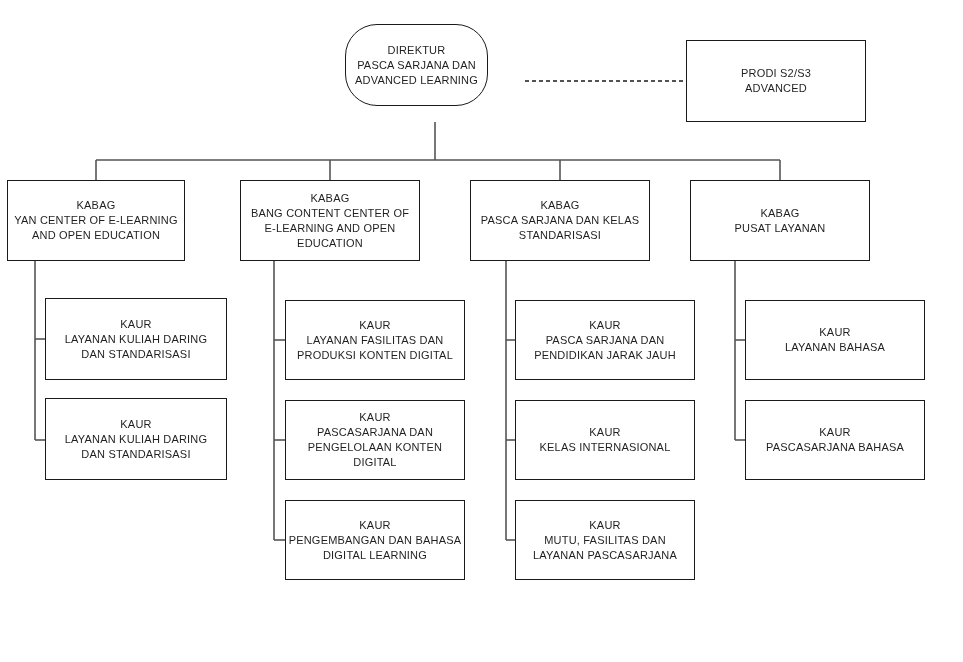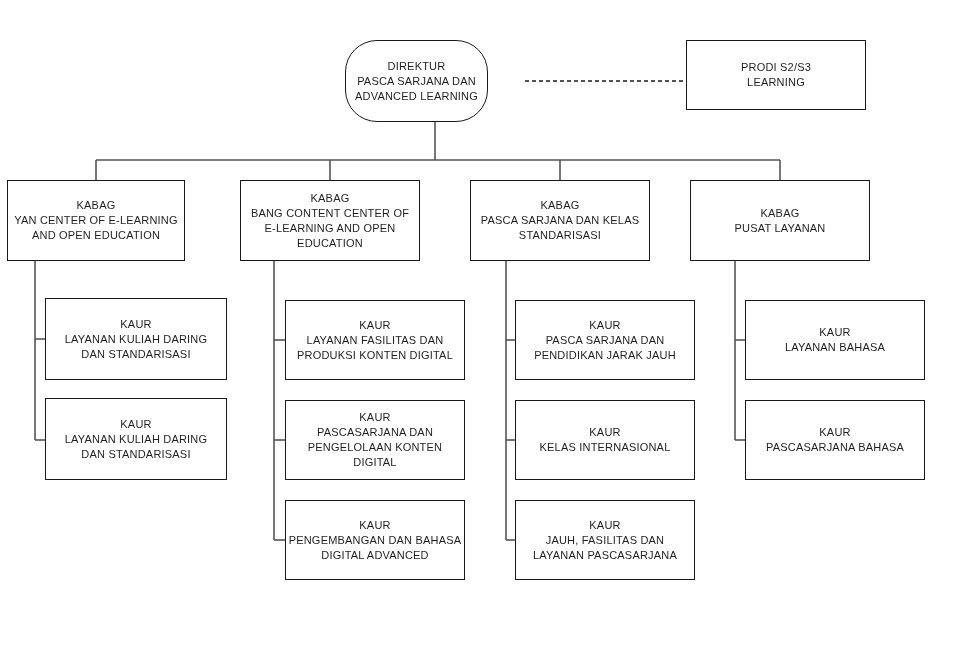--- a/index.html
+++ b/index.html
@@ -31,22 +31,22 @@
     padding:2px 4px;
     z-index:2;
   }
   .box-line{white-space:nowrap;}
   .box-line .it{}
   #conn-svg{position:absolute;left:0;top:0;z-index:1;}
   .conn{stroke:var(--conn);stroke-width:1.6;fill:none;}
   .conn-dashed{stroke:var(--box-border);stroke-width:1.6;fill:none;stroke-dasharray:4 3;}
 
   
-  #n-direktur{left:345px;top:40px;width:143px;height:82px;border-radius:32px;}
-  #n-prodi{left:686px;top:40px;width:180px;height:70px;}
+  #n-direktur{left:345px;top:24px;width:143px;height:82px;border-radius:32px;}
+  #n-prodi{left:686px;top:40px;width:180px;height:82px;}
   #n-kabag-yan{left:7px;top:180px;width:178px;height:81px;}
   #n-kabag-bang{left:240px;top:180px;width:180px;height:81px;}
   #n-kabag-pasca{left:470px;top:180px;width:180px;height:81px;}
   #n-kabag-pusat{left:690px;top:180px;width:180px;height:81px;}
   #n-kaur-daring-1{left:45px;top:298px;width:182px;height:82px;}
   #n-kaur-daring-2{left:45px;top:398px;width:182px;height:82px;}
   #n-kaur-fasilitas{left:285px;top:300px;width:180px;height:80px;}
   #n-kaur-pemanfaatan{left:285px;top:400px;width:180px;height:80px;}
   #n-kaur-riset{left:285px;top:500px;width:180px;height:80px;}
   #n-kaur-pjj{left:515px;top:300px;width:180px;height:80px;}
@@ -90,21 +90,21 @@
     <line class="conn" x1="735" y1="440" x2="746" y2="440"></line>
   </svg>
 
   <div class="org-box" id="n-direktur">
       <div class="box-line"><span>DIREKTUR</span></div>
       <div class="box-line"><span>PASCA SARJANA DAN</span></div>
       <div class="box-line"><span class="it">ADVANCED LEARNING</span></div>
     </div>
   <div class="org-box" id="n-prodi">
       <div class="box-line"><span>PRODI S2/S3</span></div>
-      <div class="box-line"><span>LEARNING</span></div>
+      <div class="box-line"><span>ADVANCED</span></div>
     </div>
 
   <div class="org-box" id="n-kabag-yan">
       <div class="box-line"><span>KABAG</span></div>
       <div class="box-line"><span>YAN </span><span class="it">CENTER OF E-LEARNING</span></div>
       <div class="box-line"><span class="it">AND OPEN EDUCATION</span></div>
     </div>
   <div class="org-box" id="n-kabag-bang">
       <div class="box-line"><span>KABAG</span></div>
       <div class="box-line"><span>BANG </span><span class="it">CONTENT CENTER OF</span></div>
@@ -139,35 +139,35 @@
     </div>
   <div class="org-box" id="n-kaur-pemanfaatan">
       <div class="box-line"><span>KAUR</span></div>
       <div class="box-line"><span>PASCASARJANA DAN</span></div>
       <div class="box-line"><span>PENGELOLAAN KONTEN</span></div>
       <div class="box-line"><span>DIGITAL</span></div>
     </div>
   <div class="org-box" id="n-kaur-riset">
       <div class="box-line"><span>KAUR</span></div>
       <div class="box-line"><span>PENGEMBANGAN DAN BAHASA</span></div>
-      <div class="box-line"><span class="it">DIGITAL ADVANCED</span></div>
+      <div class="box-line"><span class="it">DIGITAL LEARNING</span></div>
     </div>
 
   <div class="org-box" id="n-kaur-pjj">
       <div class="box-line"><span>KAUR</span></div>
       <div class="box-line"><span>PASCA SARJANA DAN</span></div>
       <div class="box-line"><span>PENDIDIKAN JARAK JAUH</span></div>
     </div>
   <div class="org-box" id="n-kaur-kelas">
       <div class="box-line"><span>KAUR</span></div>
       <div class="box-line"><span>KELAS INTERNASIONAL</span></div>
     </div>
   <div class="org-box" id="n-kaur-mutu">
       <div class="box-line"><span>KAUR</span></div>
-      <div class="box-line"><span>JAUH, FASILITAS DAN</span></div>
+      <div class="box-line"><span>MUTU, FASILITAS DAN</span></div>
       <div class="box-line"><span>LAYANAN PASCASARJANA</span></div>
     </div>
 
   <div class="org-box" id="n-kaur-layanan-bahasa">
       <div class="box-line"><span>KAUR</span></div>
       <div class="box-line"><span>LAYANAN BAHASA</span></div>
     </div>
   <div class="org-box" id="n-kaur-pengembangan-bahasa">
       <div class="box-line"><span>KAUR</span></div>
       <div class="box-line"><span>PASCASARJANA BAHASA</span></div>

